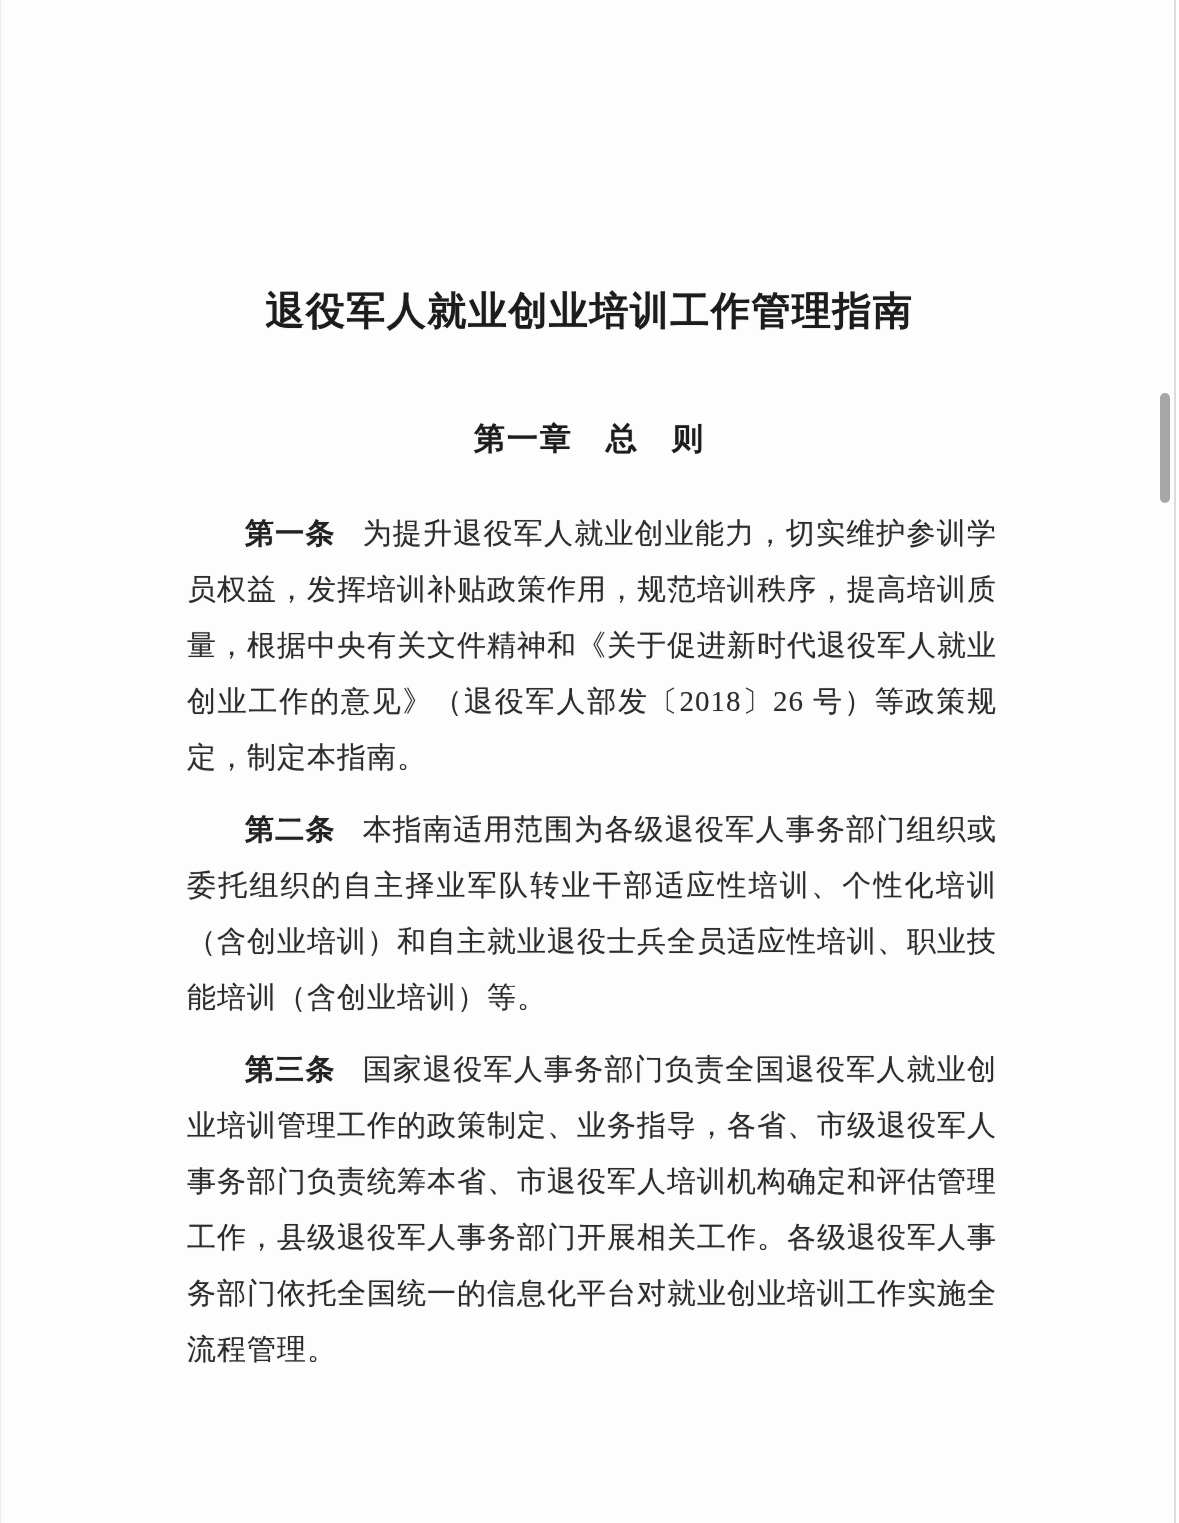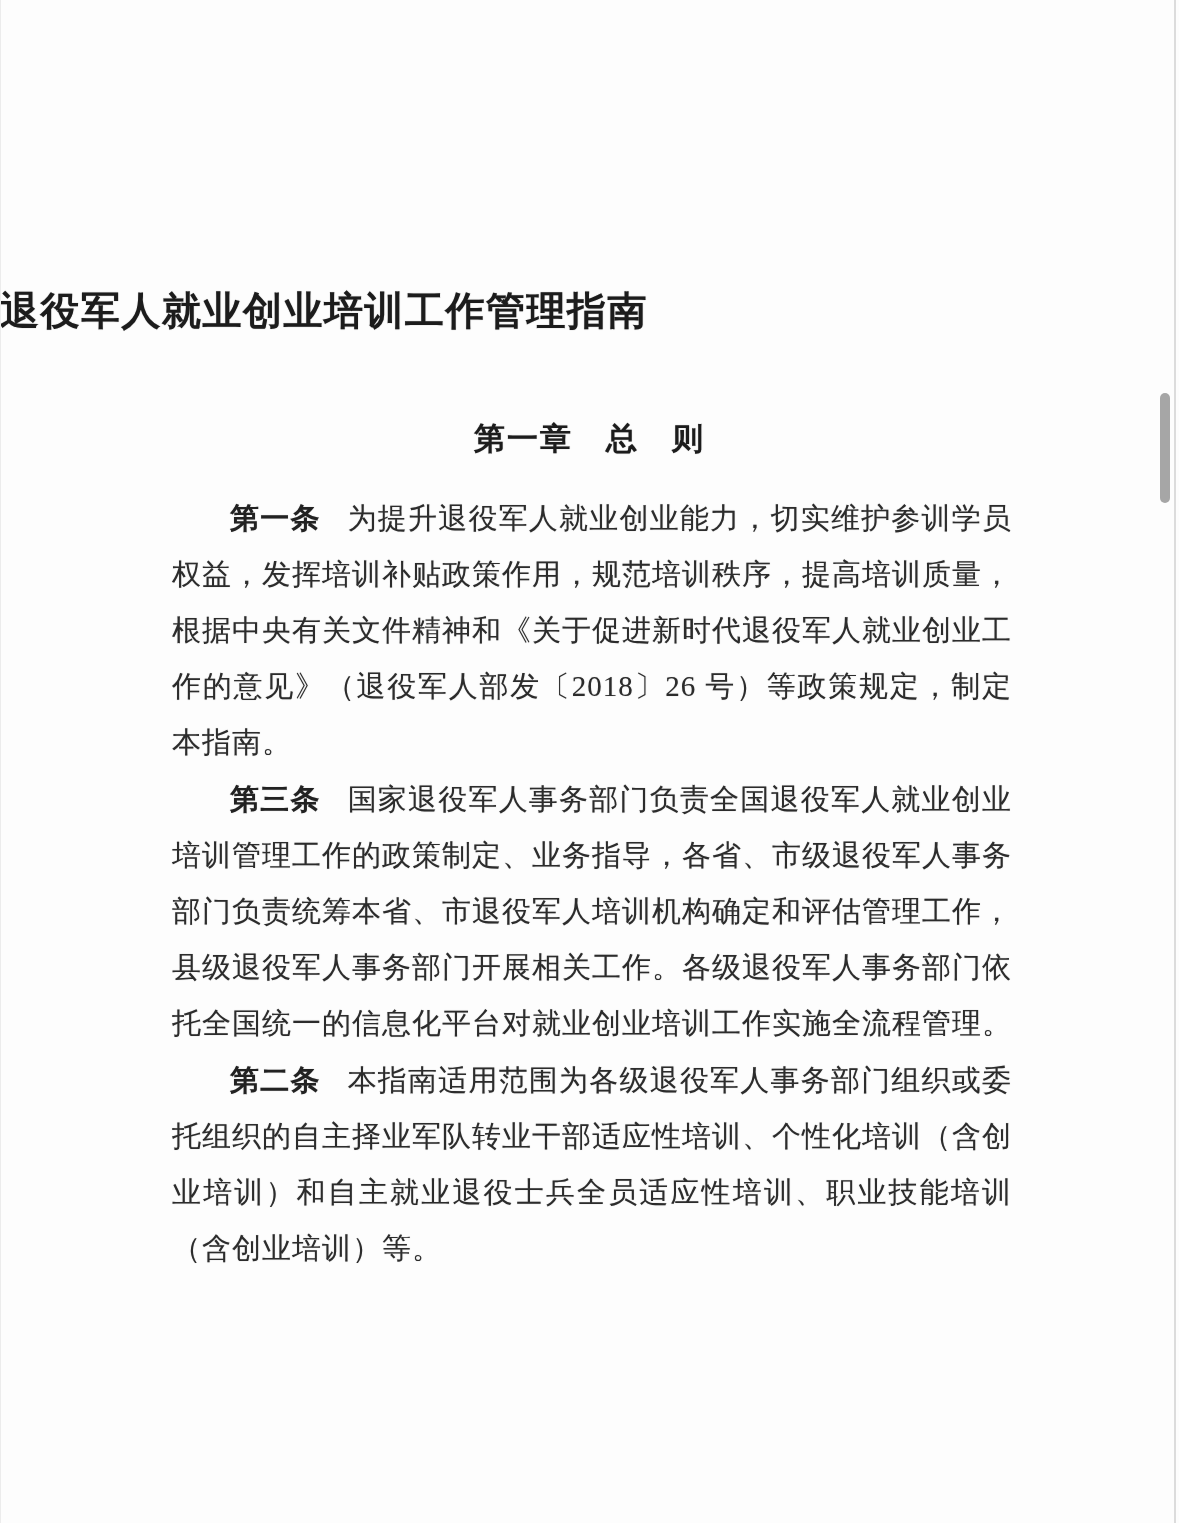--- a/index.html
+++ b/index.html
@@ -23,37 +23,37 @@
   .edge-left{position:absolute;left:0;top:0;width:1px;height:100%;background:#ececec;}
   .edge-right{position:absolute;left:1174px;top:0;width:2px;height:100%;background:var(--edge-color);}
   
   .scrollbar-thumb{
     position:absolute;left:1160px;top:393px;width:10px;height:110px;
     background:var(--scrollbar-color);border-radius:6px;
   }
   
   .doc-title{
     position:absolute;top:288px;left:0;width:1179px;margin:0;
-    text-align:left;font-size:39px;line-height:46px;font-weight:bold;
+    text-align:center;font-size:39px;line-height:46px;font-weight:bold;
     letter-spacing:1.5px;color:var(--title-color);
     text-shadow:0 0 1px rgba(20,20,20,0.45);
   }
   .chapter-heading{
     position:absolute;left:0;width:1179px;margin:0;
     text-align:center;font-size:31px;line-height:38px;font-weight:bold;
     letter-spacing:2px;color:var(--title-color);
     text-shadow:0 0 1px rgba(20,20,20,0.4);
   }
   .heading-1{top:420px;}
   .heading-2{top:1312px;}
   .body-text{
     position:absolute;top:489px;left:171px;width:842px;
   }
   .article{
-    margin:1px;
+    margin:16px;
     font-size:29px;line-height:56px;letter-spacing:1px;
     text-align:justify;text-justify:inter-character;
     text-indent:58px;
     color:var(--text-color);
     text-shadow:0 0 1px rgba(44,44,44,0.35);
   }
   .art-label{font-weight:bold;margin-right:27px;color:#222;}
   .article-4{position:absolute;top:1390px;left:171px;width:842px;}
 </style>
 </head>
@@ -62,23 +62,23 @@
 <div class="viewer">
   <div class="page">
 
     <h1 class="doc-title">退役军人就业创业培训工作管理指南</h1>
 
     <div class="chapter-heading heading-1">第一章　总　则</div>
 
     <div class="body-text">
       <p class="article"><span class="art-label">第一条</span><span class="art-text">为提升退役军人就业创业能力，切实维护参训学员权益，发挥培训补贴政策作用，规范培训秩序，提高培训质量，根据中央有关文件精神和《关于促进新时代退役军人就业创业工作的意见》（退役军人部发〔2018〕26 号）等政策规定，制定本指南。</span></p>
 
+      <p class="article"><span class="art-label">第二条</span><span class="art-text">本指南适用范围为各级退役军人事务部门组织或委托组织的自主择业军队转业干部适应性培训、个性化培训（含创业培训）和自主就业退役士兵全员适应性培训、职业技能培训（含创业培训）等。</span></p>
+
       <p class="article"><span class="art-label">第三条</span><span class="art-text">国家退役军人事务部门负责全国退役军人就业创业培训管理工作的政策制定、业务指导，各省、市级退役军人事务部门负责统筹本省、市退役军人培训机构确定和评估管理工作，县级退役军人事务部门开展相关工作。各级退役军人事务部门依托全国统一的信息化平台对就业创业培训工作实施全流程管理。</span></p>
-
-      <p class="article"><span class="art-label">第二条</span><span class="art-text">本指南适用范围为各级退役军人事务部门组织或委托组织的自主择业军队转业干部适应性培训、个性化培训（含创业培训）和自主就业退役士兵全员适应性培训、职业技能培训（含创业培训）等。</span></p>
     </div>
 
 
 
   </div>
 
   <div class="edge-left"></div>
   <div class="edge-right"></div>
   <div class="scrollbar-thumb"></div>
 </div>

